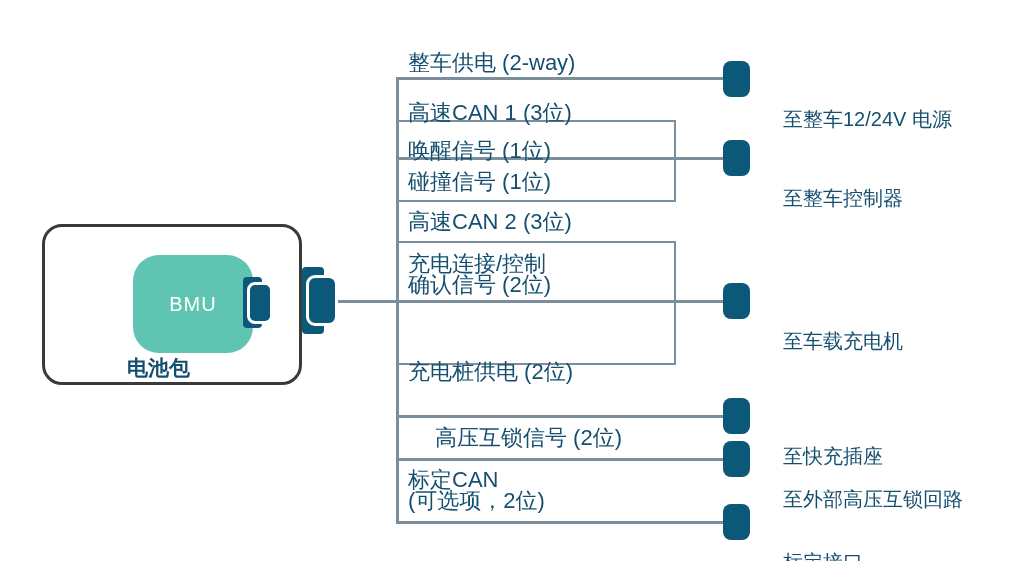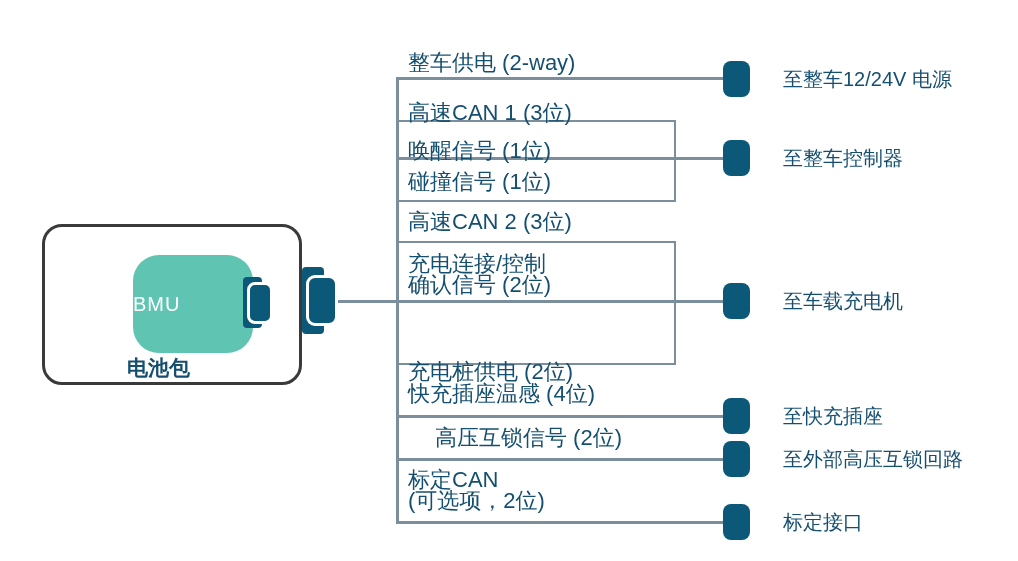--- a/index.html
+++ b/index.html
@@ -16,21 +16,21 @@
     border:3px solid #3A3A3A;border-radius:20px;background:#ffffff;
     box-sizing:border-box;
   }
   .pack-label{
     position:absolute;left:127px;top:356px;
     font-size:21px;font-weight:bold;color:#154F70;line-height:24px;
   }
   .bmu-box{
     position:absolute;left:133px;top:255px;width:120px;height:98px;
     background:#5FC5B2;border-radius:26px;
-    display:flex;align-items:center;
+    display:flex;align-items:center;justify-content:center;
     color:#ffffff;font-size:20px;letter-spacing:1px;
   }
   
   .tab{position:absolute;background:#0C5878;border-radius:4px;}
   .bmu-tab{left:243px;top:277px;width:19px;height:51px;}
   .pack-tab{left:302px;top:267px;width:22px;height:67px;}
   .plug{position:absolute;background:#0C5878;box-sizing:border-box;border:3px solid #ffffff;}
   .bmu-plug{left:247px;top:282px;width:26px;height:42px;border-radius:8px;}
   .pack-plug{left:306px;top:275px;width:32px;height:51px;border-radius:9px;}
   
@@ -45,21 +45,21 @@
     position:absolute;left:408px;transform:translateY(-50%);
     font-size:22px;color:#154F70;line-height:21px;white-space:pre-line;
   }
   
   .econn{
     position:absolute;left:723px;width:27px;height:36px;
     background:#0C5878;border-radius:8px;
   }
   .ep{
     position:absolute;left:783px;transform:translateY(-50%);
-    font-size:20px;color:#154F70;line-height:24px;white-space:nowrap;
+    font-size:20px;color:#154F70;line-height:24px;white-space:nowrap;margin-top:40px;
   }
 </style>
 </head>
 <body>
 
 <div class="canvas">
 
   <div class="wire-h" style="left:261px;top:300px;width:37px;"></div>
   <div class="wire-h" style="left:324px;top:300px;width:74px;"></div>
 
@@ -88,21 +88,20 @@
   <div class="wire-h" style="left:396px;top:521px;width:329px;"></div>
 
   <div class="sig" style="top:62px;">整车供电 (2-way)</div>
   <div class="sig" style="top:112px;">高速CAN 1 (3位)</div>
   <div class="sig" style="top:150px;">唤醒信号 (1位)</div>
   <div class="sig" style="top:181px;">碰撞信号 (1位)</div>
   <div class="sig" style="top:221px;">高速CAN 2 (3位)</div>
   <div class="sig" style="top:274px;">充电连接/控制
 确认信号 (2位)</div>
   <div class="sig" style="top:339px;margin-top:32px;">充电桩供电 (2位)</div>
-  <div class="sig" style="top:393px;">快充插座温感 (4位)</div>
   <div class="sig" style="top:437px;margin-left:27px;">高压互锁信号 (2位)</div>
   <div class="sig" style="top:490px;">标定CAN
 (可选项，2位)</div>
 
   <div class="econn" style="top:61px;"></div>
   <div class="econn" style="top:140px;"></div>
   <div class="econn" style="top:283px;"></div>
   <div class="econn" style="top:398px;"></div>
   <div class="econn" style="top:441px;"></div>
   <div class="econn" style="top:504px;"></div>

